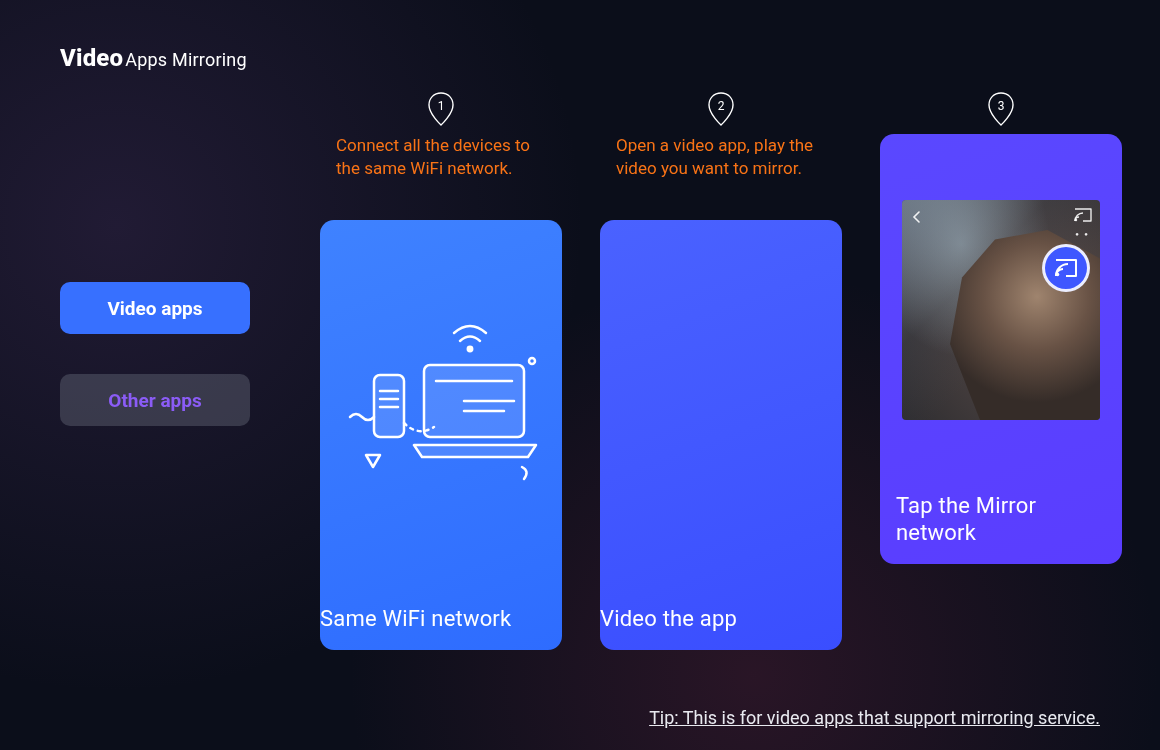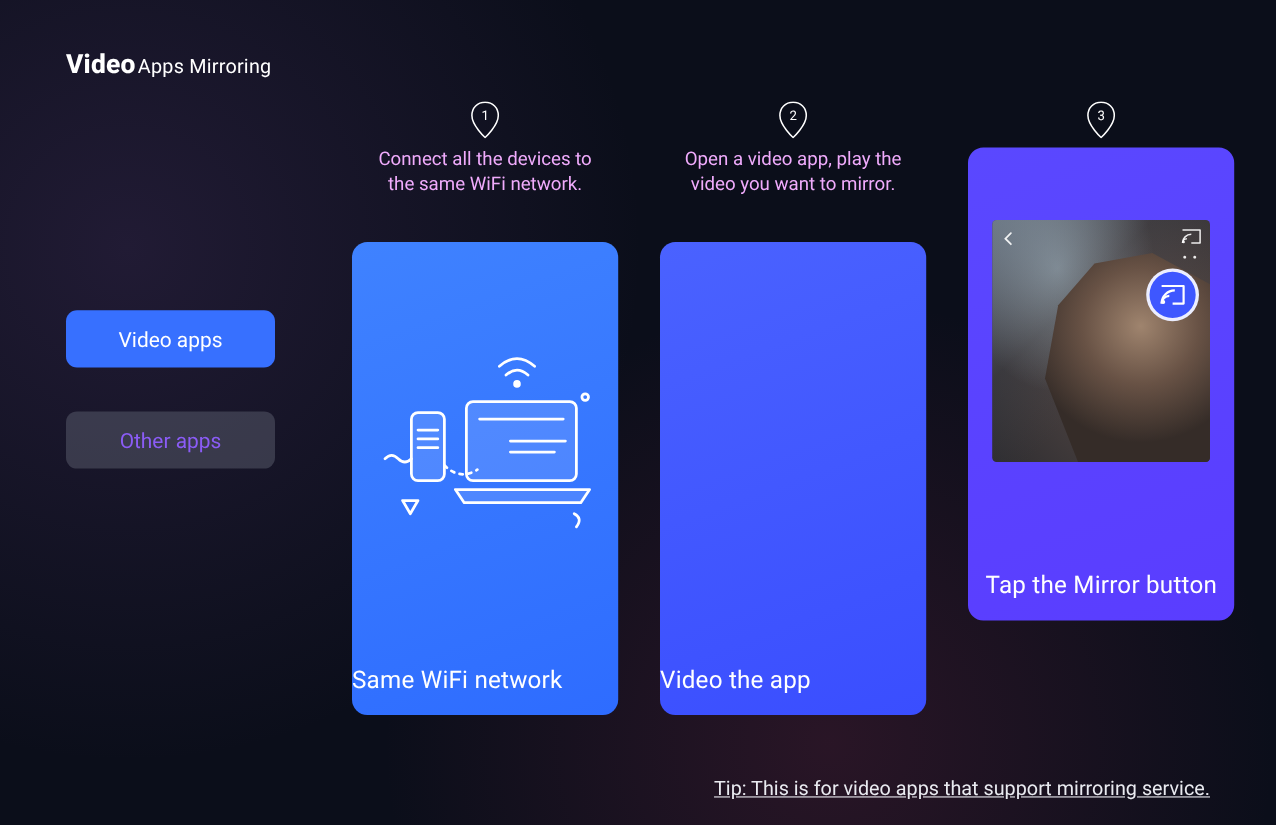--- a/index.html
+++ b/index.html
@@ -11,29 +11,29 @@
       #0b0e1a;
     color:#fff;
   }
   .page{position:relative;width:100%;height:100%;padding:44px 60px 20px 60px;}
   .title{font-size:24px;font-weight:800;letter-spacing:.2px;}
   .title .thin{font-weight:400;font-size:18px;margin-left:2px;}
   .layout{display:flex;margin-top:20px;}
   .side{width:260px;flex:0 0 260px;padding-top:190px;}
   .tab{
     display:flex;align-items:center;justify-content:center;
-    width:190px;height:52px;border-radius:10px;font-size:19px;font-weight:400;
+    width:190px;height:52px;border-radius:10px;font-size:19px;font-weight:700;
     cursor:pointer;user-select:none;margin-bottom:40px;
   }
   .tab.active{background:#3770ff;color:#fff;}
   .tab.inactive{background:rgba(120,125,140,.35);color:#8b5cf6;}
   .steps{flex:1;display:flex;gap:38px;}
   .step{width:242px;display:flex;flex-direction:column;align-items:center;}
   .pin{width:26px;height:34px;margin-bottom:8px;}
-  .desc{text-align:center;font-size:17px;line-height:1.35;color:#f0abfc;max-width:210px;height:86px;display:flex;align-items:flex-start;justify-content:center;}
+  .desc{text-align:left;font-size:17px;line-height:1.35;color:#f97316;max-width:210px;height:86px;display:flex;align-items:flex-start;justify-content:center;}
   .card{width:242px;height:430px;border-radius:14px;position:relative;overflow:hidden;color:#fff;}
   .card1{background:linear-gradient(160deg,#3f82ff 0%,#2e6cff 100%);}
   .card2{background:linear-gradient(160deg,#4a62ff 0%,#3a4eff 100%);}
   .card3{background:linear-gradient(160deg,#5a48ff 0%,#5a3dff 100%);}
   .caption{position:absolute;left:14px;right:14px;bottom:18px;font-size:22px;line-height:1.2;letter-spacing:.2px;}
   .card1 .caption,.card2 .caption{text-align:left;left:0;right:0;margin-top:26px;}
   .card3 .caption{text-align:left;left:16px;}
   .illus{position:absolute;left:50%;top:43%;transform:translate(-50%,-50%);}
   .illus svg{display:block;}
   
@@ -159,21 +159,21 @@
             <div class="dots">● ●</div>
           </div>
           <div class="cast-badge">
             <svg width="24" height="20" viewBox="0 0 24 20">
               <path d="M2 2 h20 v16 h-10" stroke="#fff" stroke-width="2" fill="none" stroke-linejoin="round"></path>
               <path d="M2 18 a12 12 0 0 1 12 -12" stroke="#fff" stroke-width="2" fill="none"></path>
               <path d="M2 18 a7 7 0 0 1 7 -7" stroke="#fff" stroke-width="2" fill="none"></path>
               <circle cx="3.5" cy="16.5" r="1.8" fill="#fff"></circle>
             </svg>
           </div>
-          <div class="caption">Tap the Mirror button</div>
+          <div class="caption">Tap the Mirror network</div>
         </div>
       </div>
 
     </div>
   </div>
 
   <div class="tip">Tip: This is for video apps that support mirroring service.</div>
 
 </div>
 

